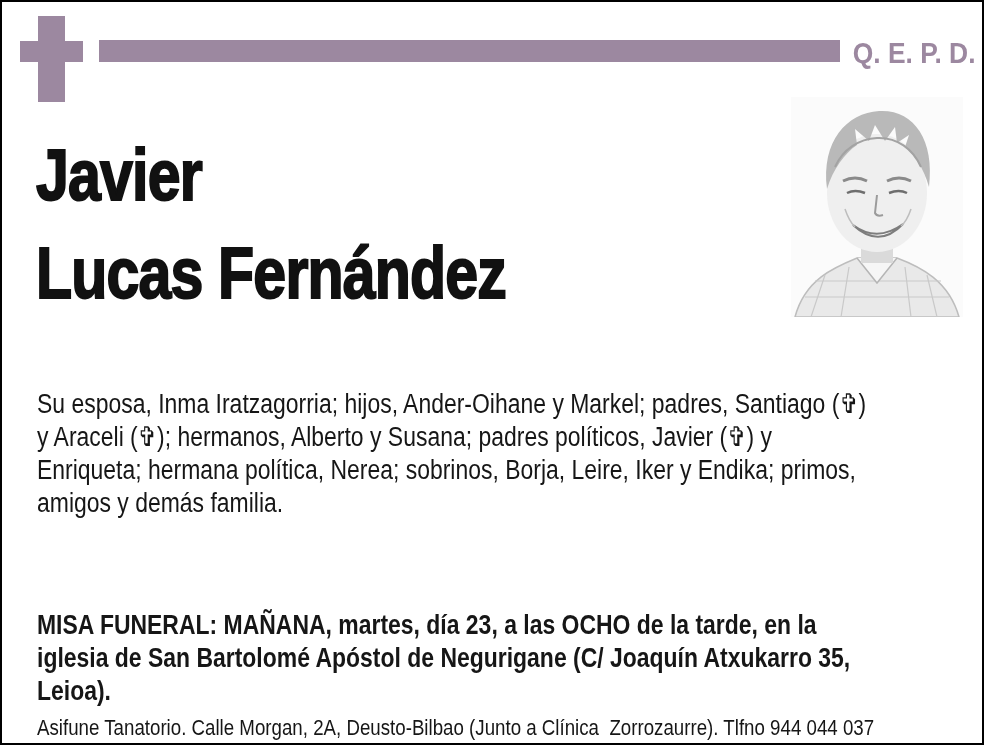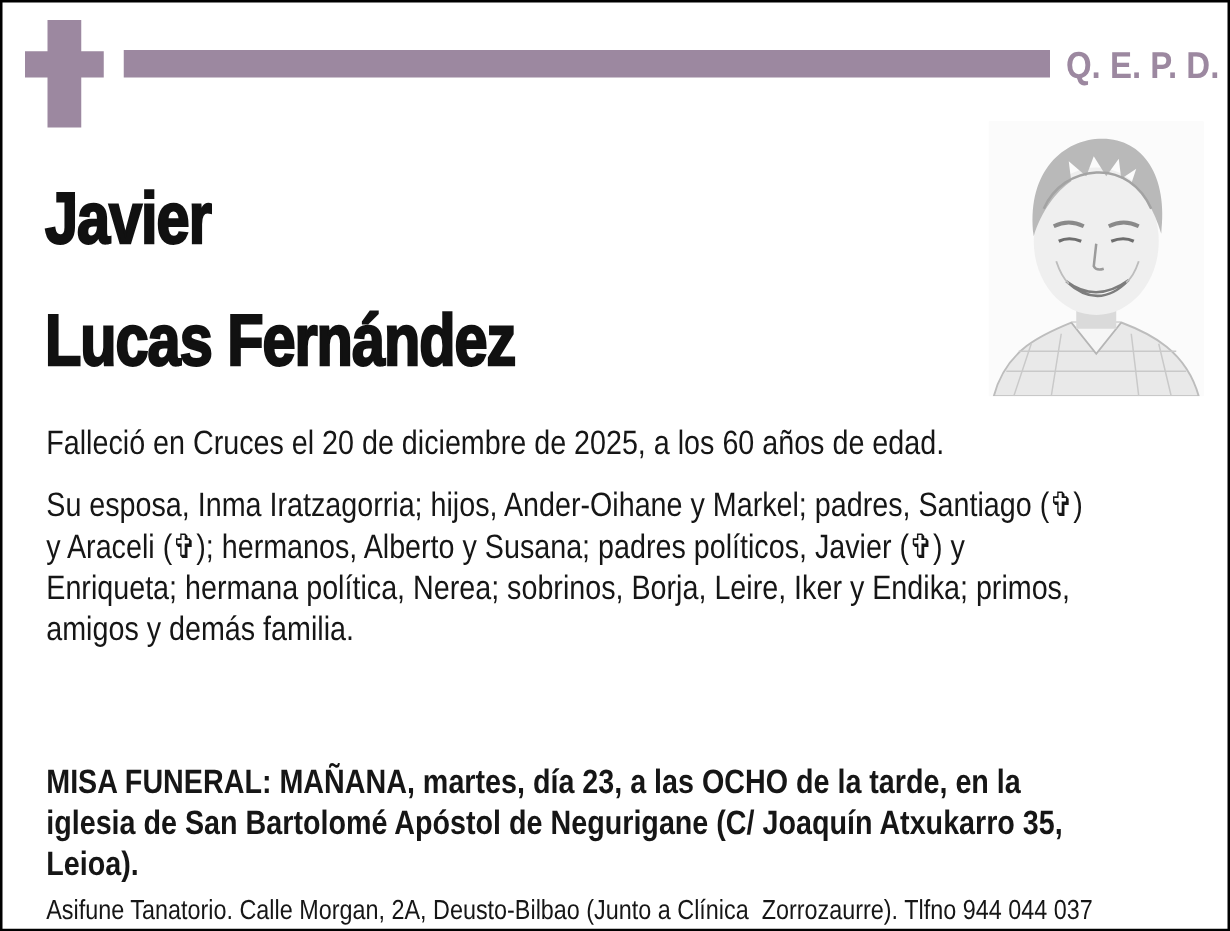--- a/index.html
+++ b/index.html
@@ -24,21 +24,21 @@
     position:absolute; top:36px; right:7px;
     font-size:30px; font-weight:bold; color:var(--accent);
     line-height:30px; white-space:pre;
     transform:scaleX(0.88); transform-origin:100% 0;
   }
   
   .photo { position:absolute; left:789px; top:95px; width:172px; height:220px; overflow:hidden; background:#fbfbfb; }
   
   .name {
     position:absolute; left:34px; top:124px; margin:0;
-    font-size:58px; font-weight:bold; line-height:98px; color:#111;
+    font-size:72px; font-weight:bold; line-height:98px; color:#111;
     letter-spacing:-1px;
   }
   .name .nline {
     display:block; width:max-content; white-space:pre;
     transform:scaleX(0.82); transform-origin:0 50%;
     -webkit-text-stroke:2px #111;
   }
   
   .block { position:absolute; left:35px; margin:0; font-size:27px; line-height:33px; color:#161616; }
   .block.bold { font-weight:bold; }
@@ -94,23 +94,20 @@
       <path d="M54 112 Q58 124 64 130" stroke="#bdbdbd" stroke-width="1.5" fill="none"></path>
       <path d="M120 112 Q116 124 110 129" stroke="#bdbdbd" stroke-width="1.5" fill="none"></path>
     </svg>
   </div>
 
   <h1 class="name">
     <span class="nline">Javier</span>
     <span class="nline">Lucas Fernández</span>
   </h1>
 
-  <p class="block death">
-    <span class="line">Falleció en Cruces el 20 de diciembre de 2025, a los 60 años de edad.</span>
-  </p>
 
   <div class="block family">
     <span class="line">Su esposa, Inma Iratzagorria; hijos, Ander-Oihane y Markel; padres, Santiago (✞)</span>
     <span class="line">y Araceli (✞); hermanos, Alberto y Susana; padres políticos, Javier (✞) y</span>
     <span class="line">Enriqueta; hermana política, Nerea; sobrinos, Borja, Leire, Iker y Endika; primos,</span>
     <span class="line">amigos y demás familia.</span>
   </div>
 
 
   <div class="block bold funeral">

